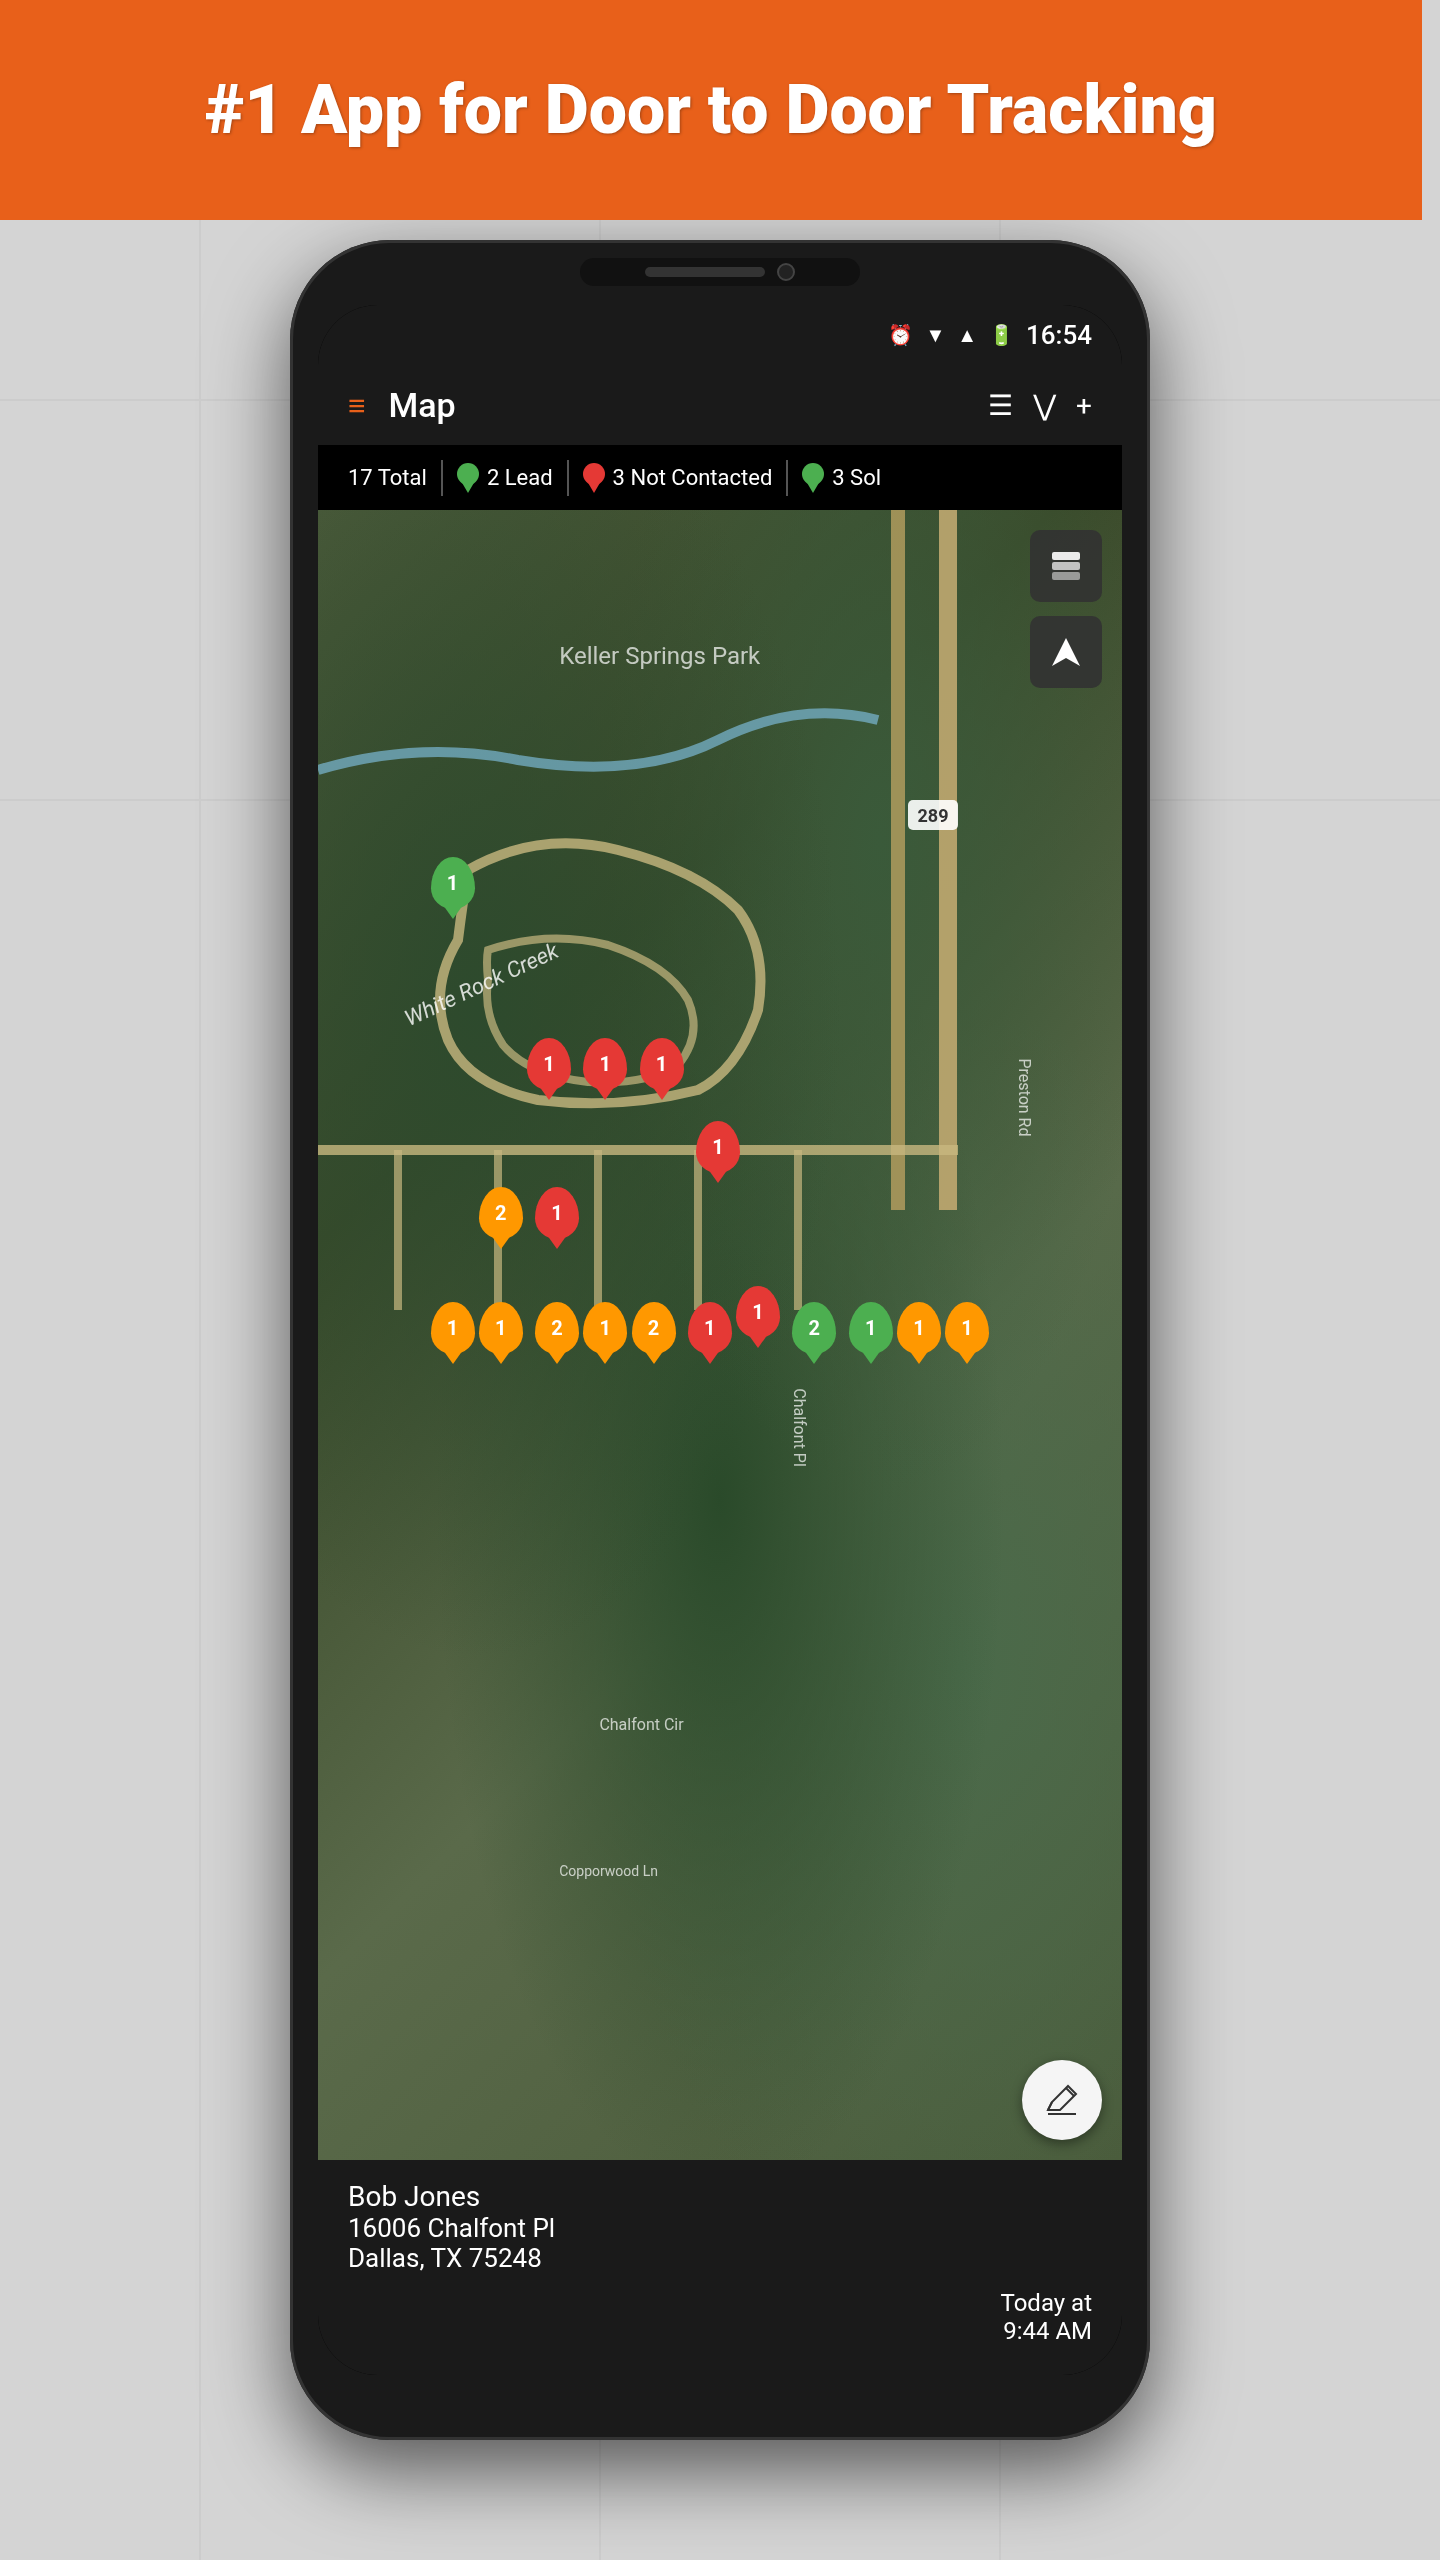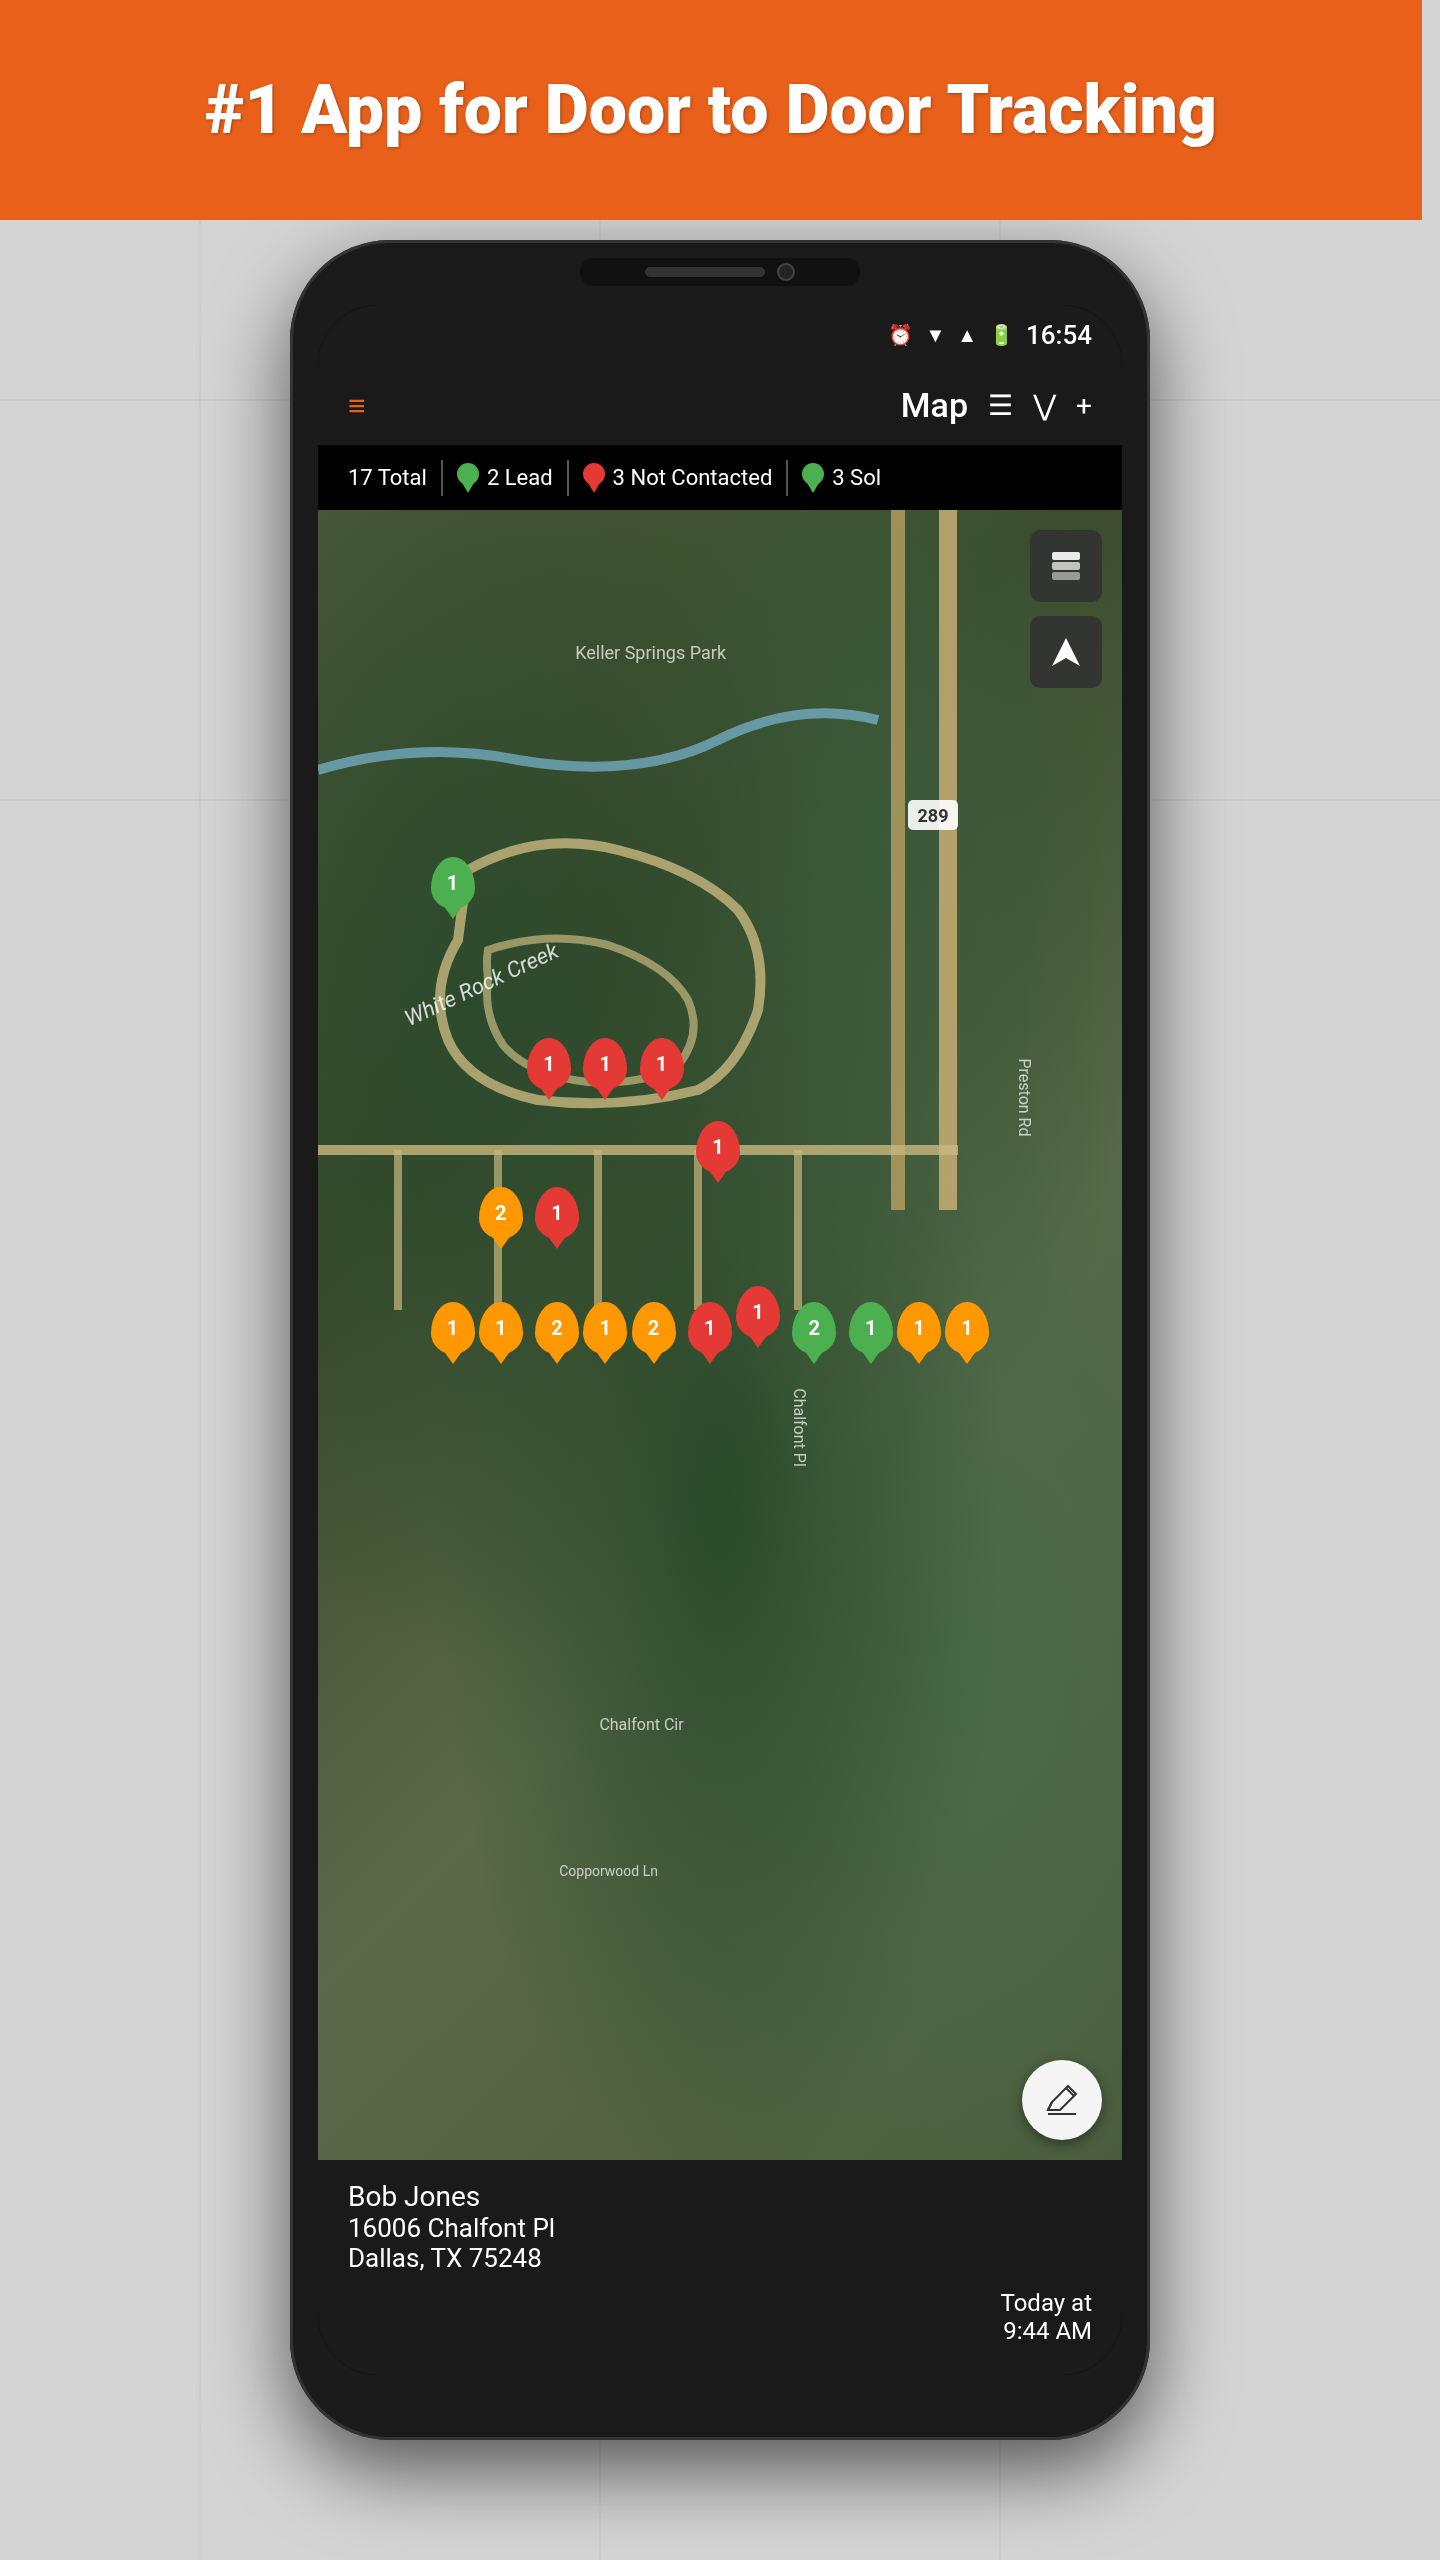--- a/index.html
+++ b/index.html
@@ -147,21 +147,21 @@
       color: #E8601A;
       font-size: 30px;
       font-weight: bold;
       letter-spacing: 3px;
     }
     .app-title {
       color: white;
       font-size: 34px;
       font-weight: 500;
       flex: 1;
-      text-align: right;
+      text-align: left;
     }
     .topbar-actions {
       display: flex;
       align-items: center;
       gap: 20px;
     }
     .topbar-icon {
       color: white;
       font-size: 28px;
     }
@@ -341,25 +341,24 @@
       font-size: 22px;
       font-style: italic;
       transform: rotate(-25deg);
       top: 28%;
       left: 10%;
       white-space: nowrap;
     }
     .park-label {
       position: absolute;
       color: rgba(255,255,255,0.7);
-      font-size: 18px;
+      font-size: 24px;
       top: 8%;
       left: 30%;
       white-space: nowrap;
-      margin-left: 16px;
     }
     .road-label-chalfont {
       position: absolute;
       color: rgba(255,255,255,0.7);
       font-size: 16px;
       top: 55%;
       left: 55%;
       transform: rotate(90deg);
       white-space: nowrap;
     }

